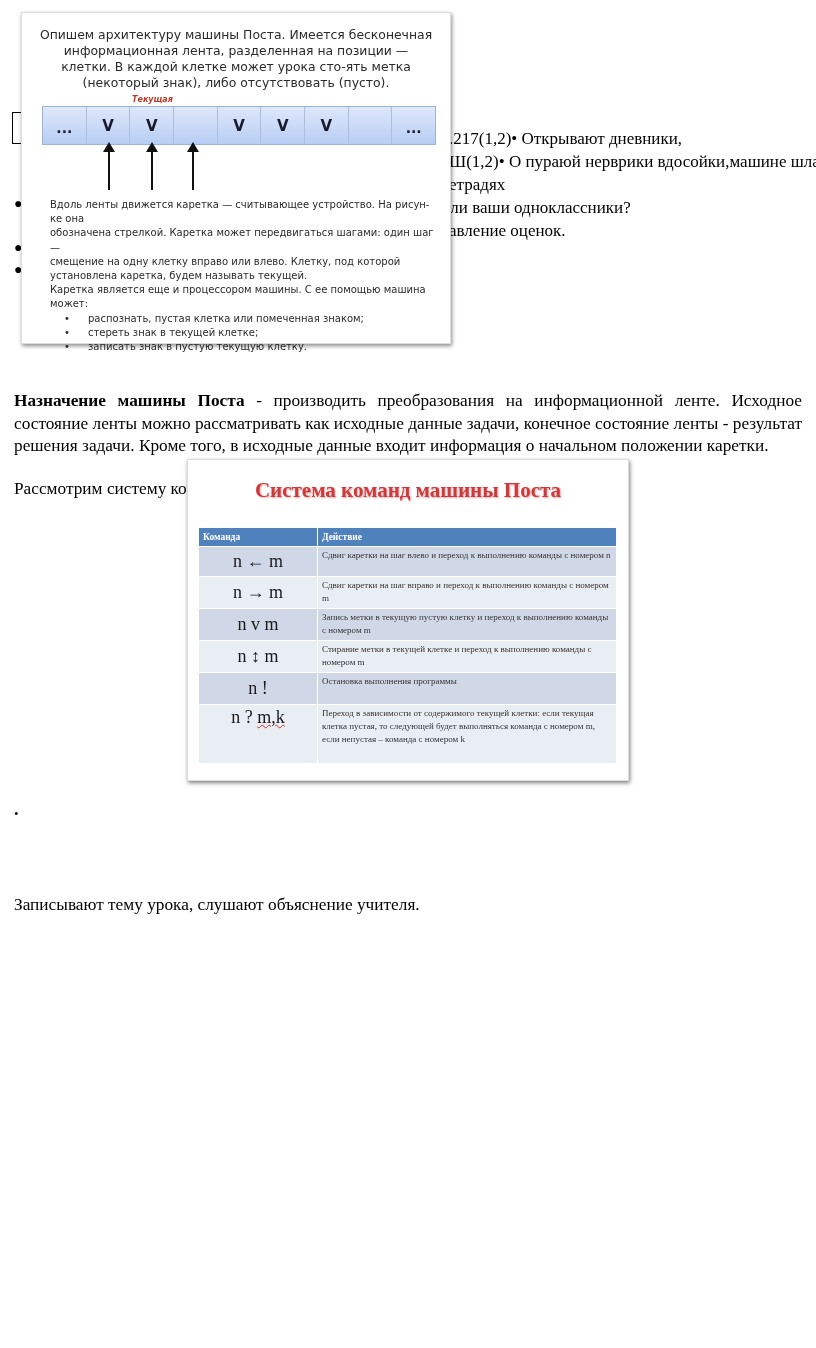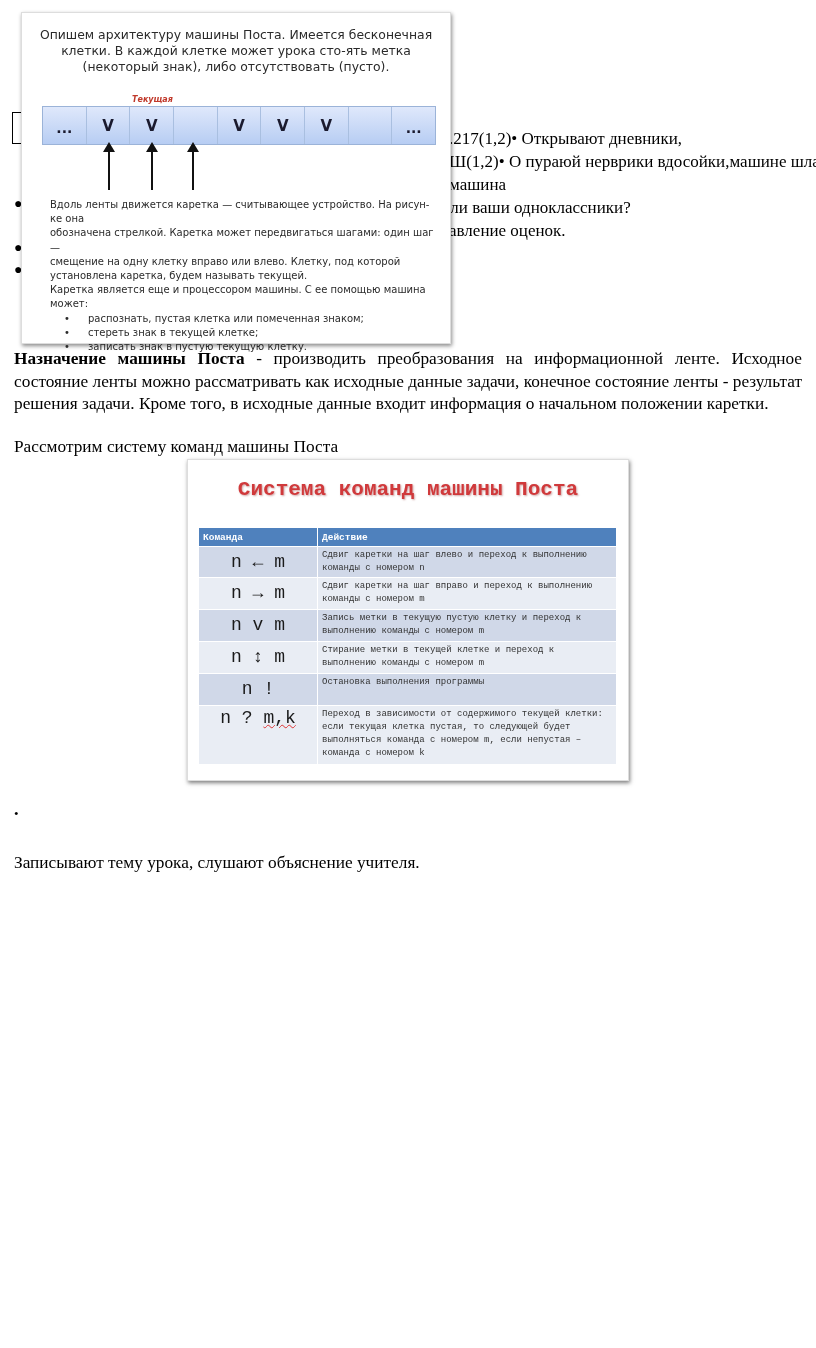--- a/index.html
+++ b/index.html
@@ -23,54 +23,55 @@
     .cell:last-child { border-right: none; }
     .cell.dots { font-size: 14px; align-items: flex-end; padding-bottom: 8px; box-sizing: border-box; }
     .arrow { position: absolute; top: 137px; width: 2px; height: 40px; background: #111; }
     .arrow::before { content: ""; position: absolute; top: -8px; left: -5px; border-left: 6px solid transparent; border-right: 6px solid transparent; border-bottom: 10px solid #111; }
     .fig1-body { position: absolute; left: 28px; top: 185px; right: 16px; font-size: 10px; line-height: 14.2px; }
     .fig1-list { margin: 0; padding-left: 26px; list-style: none; }
     .fig1-list li { position: relative; padding-left: 12px; }
     .fig1-list li::before { content: "•"; position: absolute; left: -12px; }
 
     
-    .para { position: absolute; left: 14px; width: 788px; font-size: 17.3px; line-height: 22.5px; text-align: justify; }
+    .para { position: absolute; left: 14px; width: 788px; font-size: 17.3px; line-height: 22.5px; text-align: justify; margin-top: 42px; }
     .para b { font-weight: bold; }
 
     
     .fig2 { position: absolute; left: 187px; top: 459px; width: 440px; height: 320px;
             background: #fff; box-shadow: 1px 2px 4px rgba(0,0,0,0.5); border: 1px solid #ddd;
-            font-family: Liberation Mono, monospace; }
+            font-family: Liberation Serif, serif; }
     .fig2-title { position: absolute; left: 0; right: 0; top: 18px; text-align: center; font-size: 21px; font-weight: bold;
                   color: #d0393b; text-shadow: 1px 1px 2px rgba(120,0,0,0.35); }
     .cmd-table { position: absolute; left: 11px; top: 68px; width: 417px; border-collapse: collapse; }
     .cmd-table th { background: #4f81bd; color: #fff; font-size: 9.5px; font-weight: bold; text-align: left; padding: 3px 4px; height: 12px; }
     .cmd-table th:first-child { width: 110px; border-right: 1px solid #fff; }
     .cmd-table td { font-size: 9px; line-height: 13px; color: #333; padding: 2px 4px; vertical-align: top; border-top: 1px solid #fff; }
     .cmd-table td.cmd { font-size: 18px; text-align: center; vertical-align: middle; color: #1a1a1a; border-right: 1px solid #fff; }
     .cmd-table tr.odd td { background: #d0d8e8; }
     .cmd-table tr.even td { background: #e9edf4; }
     .spell { text-decoration: underline wavy #d33; text-decoration-thickness: 1px; }
   </style>
 </head>
 <body>
 
 <div class="under-box"></div>
 <div class="under" style="left:449px; top:128px;">.217(1,2)• Открывают дневники,</div>
 <div class="under" style="left:449px; top:151px;">Ш(1,2)• О пураюй нерврики вдосойки,машине шла</div>
-<div class="under" style="left:449px; top:174px;">машина</div>
+<div class="under" style="left:449px; top:174px;">етрадях</div>
 <div class="under" style="left:433px; top:197px;">кили ваши одноклассники?</div>
 <div class="under" style="left:449px; top:220px;">авление оценок.</div>
 <div class="bullet-left" style="top:196px;">●</div>
 <div class="bullet-left" style="top:240px;">●</div>
 <div class="bullet-left" style="top:262px;">●</div>
 
 <div class="fig1">
   <div class="fig1-title">
     <div>Опишем архитектуру машины Поста. Имеется бесконечная</div>
+    <div>информационная лента, разделенная на позиции —</div>
     <div>клетки. В каждой клетке может урока сто-ять метка</div>
     <div>(некоторый знак), либо отсутствовать (пусто).</div>
   </div>
   <div class="fig1-current">Текущая</div>
   <div class="tape">
     <div class="cell dots">...</div>
     <div class="cell">V</div>
     <div class="cell">V</div>
     <div class="cell"></div>
     <div class="cell">V</div>

